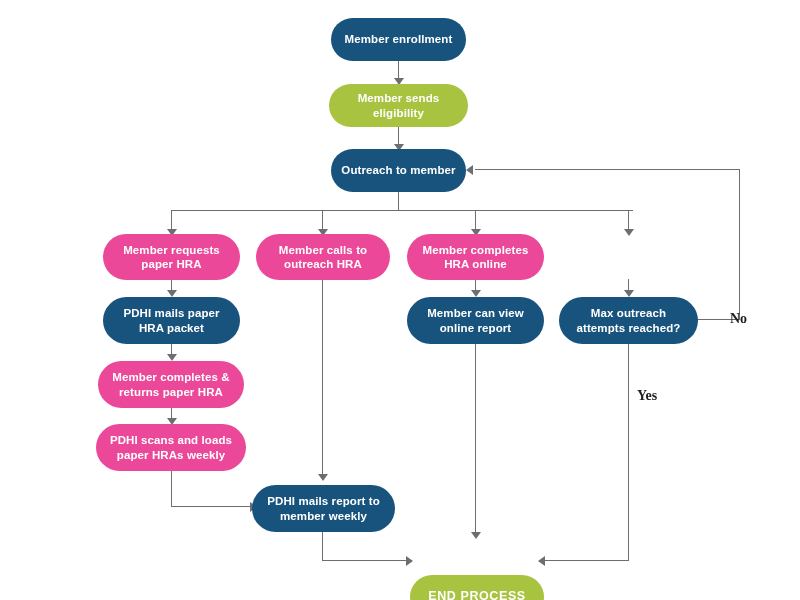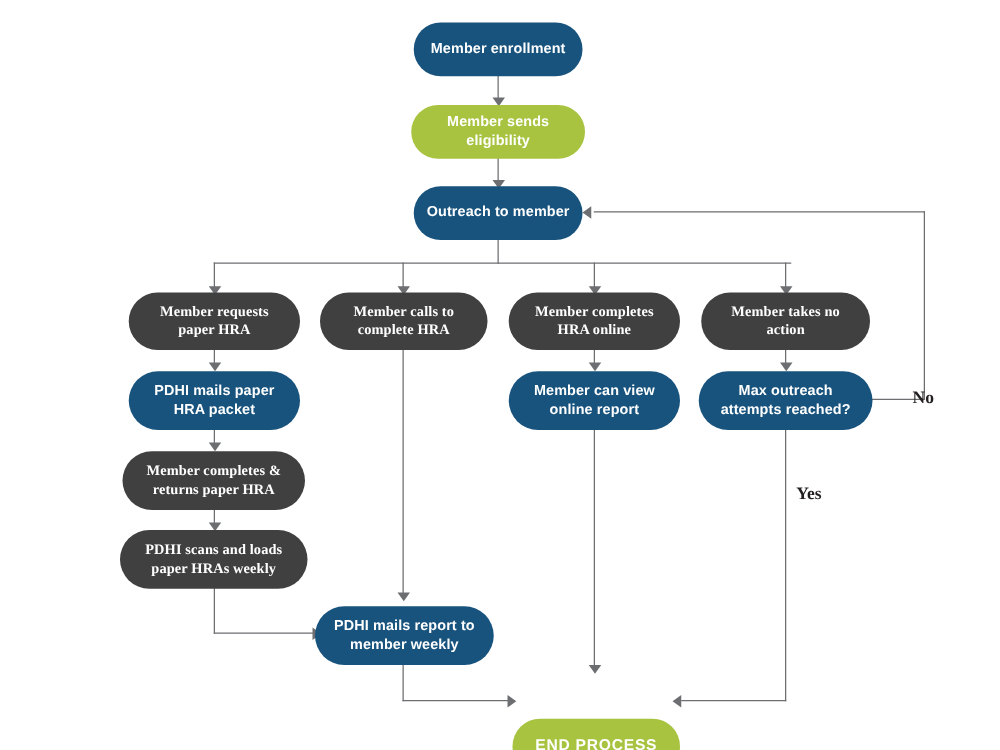--- a/index.html
+++ b/index.html
@@ -27,21 +27,21 @@
     font-weight: bold;
     font-size: 11.5px;
     line-height: 1.25;
     border-radius: 999px;
     box-sizing: border-box;
     padding: 2px 8px;
     white-space: pre-line;
     letter-spacing: 0.1px;
   }
   .node.dark   { background: #18537e; }
-  .node.teal   { background: #404040; font-family: Liberation Serif, serif; }
+  .node.teal   { background: #ec4899; }
   .node.green  { background: #a8c33f; }
   .node.end    { background: #a8c33f; font-size: 12.5px; letter-spacing: 0.6px; }
 
   .conn {
     position: absolute;
     background: #6d6e71;
   }
   .conn.h { height: 1.4px; }
   .conn.v { width: 1.4px; }
 
@@ -138,27 +138,25 @@
   <div class="node dark" style="left:331px; top:18px; width:135px; height:43px;">Member enrollment</div>
 
   <div class="node green" style="left:329px; top:84px; width:139px; height:43px;">Member sends eligibility</div>
 
   <div class="node dark" style="left:331px; top:149px; width:135px; height:43px;">Outreach to member</div>
 
   <div class="node teal" style="left:103px; top:234px; width:137px; height:46px;">Member requests
 paper HRA</div>
 
   <div class="node teal" style="left:256px; top:234px; width:134px; height:46px;">Member calls to
-complete HRA</div>
+outreach HRA</div>
 
   <div class="node teal" style="left:407px; top:234px; width:137px; height:46px;">Member completes
 HRA online</div>
 
-  <div class="node teal" style="left:561px; top:234px; width:135px; height:46px;">Member takes no
-action</div>
 
   <div class="node dark" style="left:407px; top:297px; width:137px; height:47px;">Member can view
 online report</div>
 
   <div class="node dark" style="left:103px; top:297px; width:137px; height:47px;">PDHI mails paper
 HRA packet</div>
 
   <div class="node dark" style="left:559px; top:297px; width:139px; height:47px;">Max outreach
 attempts reached?</div>
 

